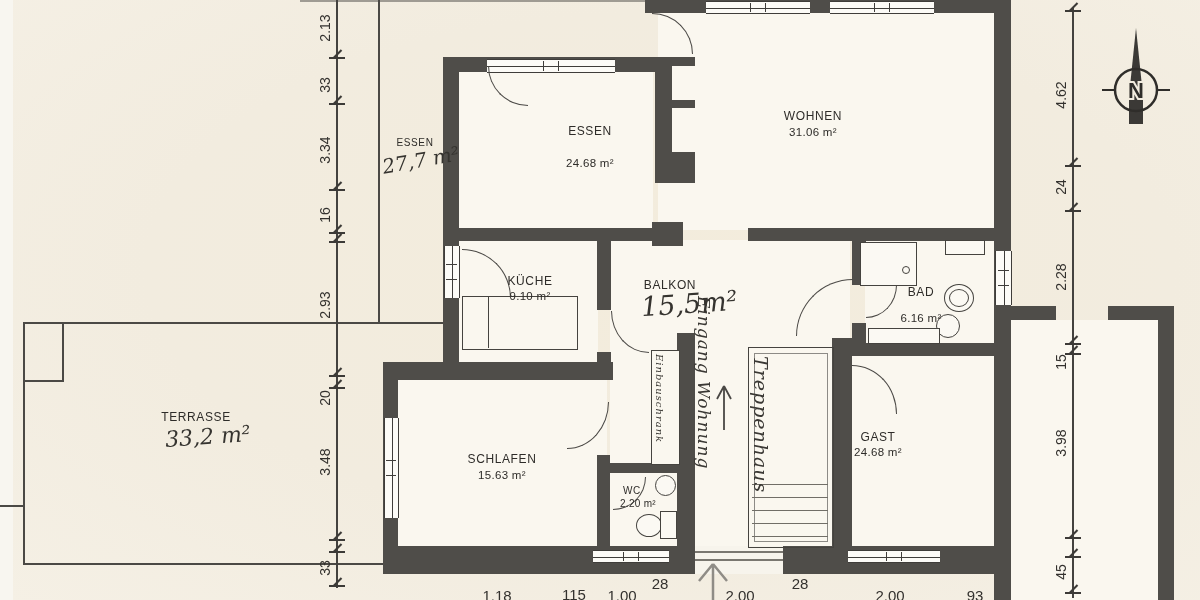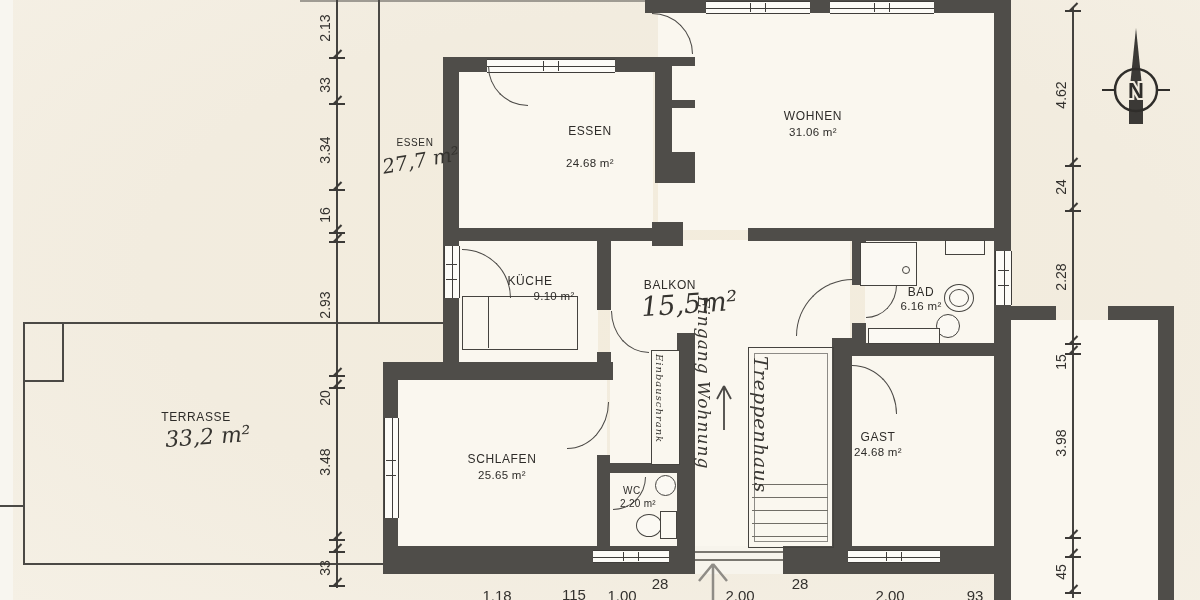--- a/index.html
+++ b/index.html
@@ -144,33 +144,33 @@
   <div class="label small" style="left:415px;top:137px">ESSEN</div>
   <div class="hand" style="left:382px;top:148px;font-size:20px;transform:rotate(-10deg)">27,7 m²</div>
 
   <div class="label" style="left:590px;top:124px">ESSEN</div>
   <div class="area" style="left:590px;top:157px">24.68 m²</div>
 
   <div class="label" style="left:813px;top:109px">WOHNEN</div>
   <div class="area" style="left:813px;top:126px">31.06 m²</div>
 
   <div class="label" style="left:530px;top:274px">KÜCHE</div>
-  <div class="area" style="left:554px;top:290px">9.10 m²</div>
+  <div class="area" style="left:530px;top:290px">9.10 m²</div>
 
   <div class="label" style="left:670px;top:278px">BALKON</div>
   <div class="hand" style="left:641px;top:288px;font-size:27px;transform:rotate(-4deg)">15,5m²</div>
 
   <div class="label" style="left:921px;top:285px">BAD</div>
-  <div class="area" style="left:921px;top:300px">6.16 m²</div>
+  <div class="area" style="left:921px;top:312px">6.16 m²</div>
 
   <div class="label" style="left:196px;top:410px">TERRASSE</div>
   <div class="hand" style="left:165px;top:424px;font-size:22px;transform:rotate(-4deg)">33,2 m²</div>
 
   <div class="label" style="left:502px;top:452px">SCHLAFEN</div>
-  <div class="area" style="left:502px;top:469px">25.65 m²</div>
+  <div class="area" style="left:502px;top:469px">15.63 m²</div>
 
   <div class="label" style="left:878px;top:430px">GAST</div>
   <div class="area" style="left:878px;top:446px">24.68 m²</div>
 
   <div class="label small" style="left:632px;top:485px">WC</div>
   <div class="area small" style="left:638px;top:498px">2.20 m²</div>
 
   <div class="vtext" style="left:694px;top:296px;height:150px;font-size:17px">Eingang Wohnung</div>
   <div class="vtext" style="left:750px;top:356px;height:185px;font-size:19px">Treppenhaus</div>
 

